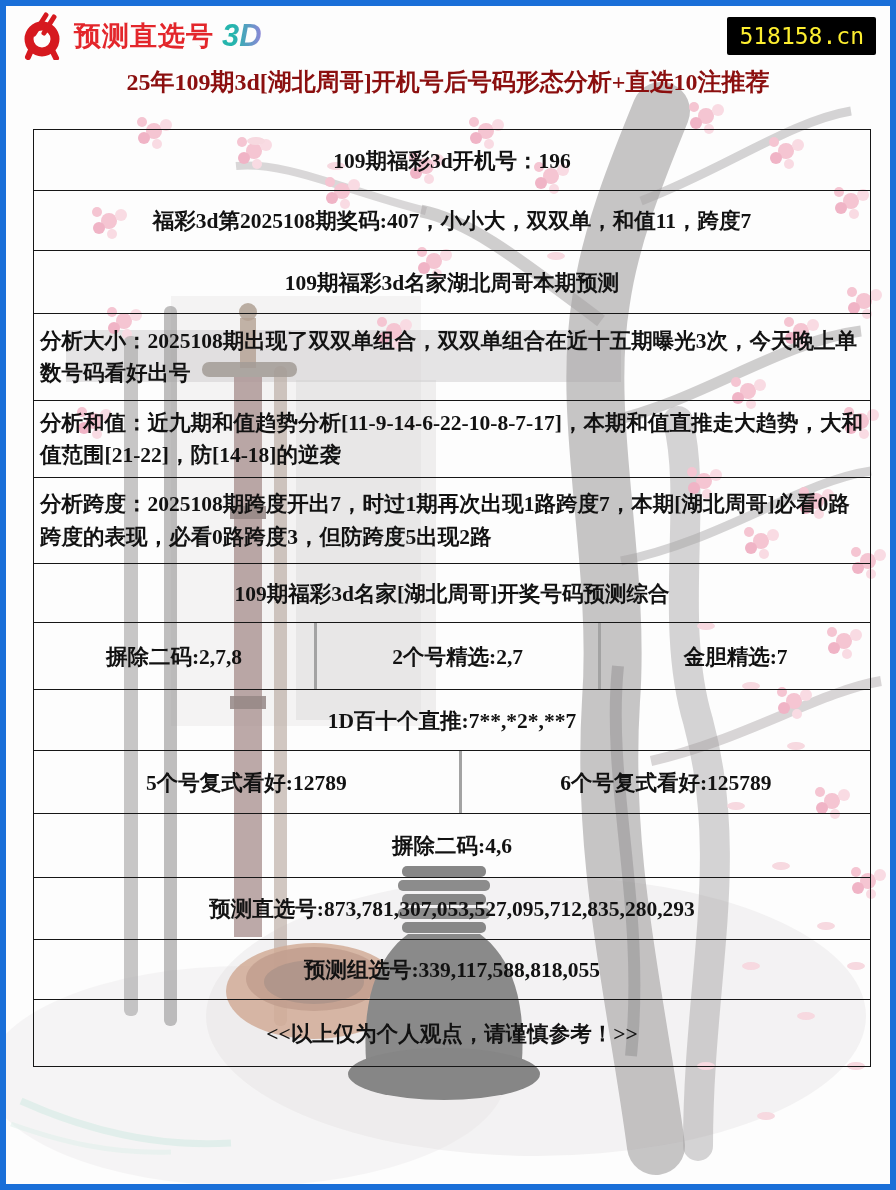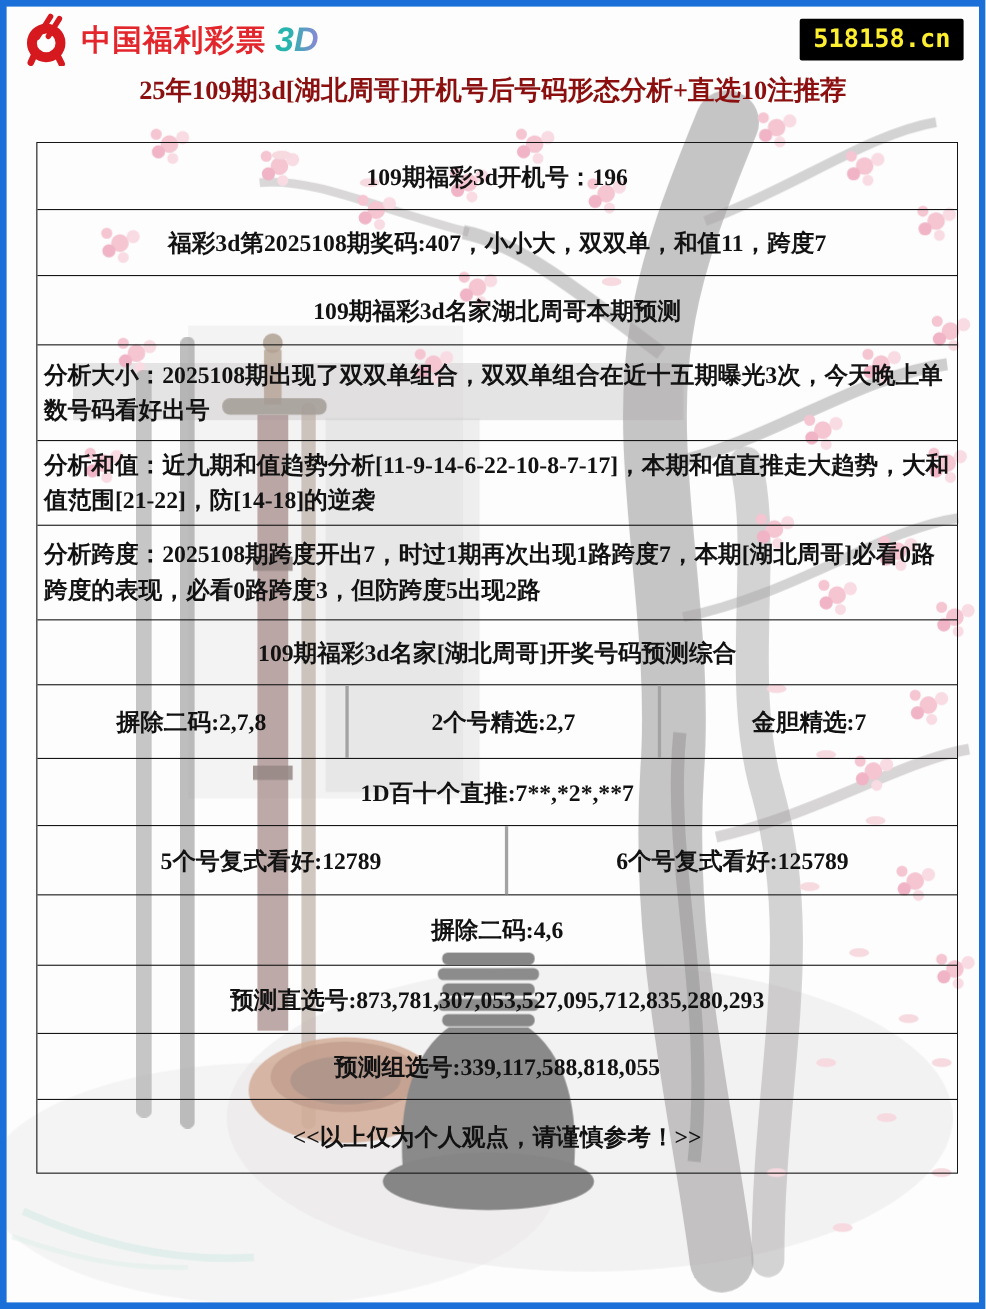--- a/index.html
+++ b/index.html
@@ -11,21 +11,21 @@
   .hdr{position:absolute;left:14px;top:4px;width:856px;height:52px;
     display:flex;align-items:center;justify-content:space-between;}
   .brand{display:flex;align-items:center;gap:8px;}
   .brand-cn{color:#e3262b;font-weight:bold;font-size:27px;letter-spacing:1px;
     font-family:"Liberation Sans","DejaVu Sans",sans-serif;}
   .brand-3d{font-size:31px;font-weight:bold;font-style:italic;
     font-family:"Liberation Sans","DejaVu Sans",sans-serif;
     background:linear-gradient(90deg,#25b5ad 30%,#8f85d8);
     -webkit-background-clip:text;background-clip:text;
     color:#2fb5ae;-webkit-text-fill-color:transparent;}
-  .badge{background:#000;color:#fdee30;font-weight:bold;font-size:23px;
+  .badge{background:#000;color:#fdee30;font-weight:normal;font-size:23px;
     font-family:"DejaVu Sans Mono","Liberation Mono",monospace;
     padding:6px 12px;border-radius:2px;}
 
   .title{position:absolute;top:60px;left:0;width:884px;margin:0;text-align:center;
     color:#8b0f0f;font-size:24px;font-weight:bold;white-space:nowrap;}
 
   .tbl{position:absolute;left:27px;top:123px;width:836px;border:1px solid #161616;}
   .row{box-sizing:border-box;border-bottom:1px solid #161616;display:flex;
     align-items:center;font-size:21.5px;font-weight:bold;color:#121212;}
   .row:last-child{border-bottom:none;}
@@ -144,21 +144,21 @@
     <div class="brand">
       <svg width="46" height="48" viewBox="0 0 46 48">
         <g fill="none" stroke="#d6191f" stroke-linecap="round">
           <circle cx="22" cy="27" r="13" stroke-width="9"></circle>
           <path d="M26,3 L14,22" stroke-width="5"></path>
           <path d="M34,5 L24,21" stroke-width="5"></path>
           <path d="M31,36 L36,46" stroke-width="6"></path>
           <path d="M12,36 L8,45" stroke-width="6"></path>
         </g>
       </svg>
-      <span class="brand-cn">中国福利彩票</span>
+      <span class="brand-cn">预测直选号</span>
       <span class="brand-3d">3D</span>
     </div>
     <div class="badge">518158.cn</div>
   </header>
 
   <h1 class="title">25年109期3d[湖北周哥]开机号后号码形态分析+直选10注推荐</h1>
 
   <div class="tbl">
     <div class="row c" style="height:61px">109期福彩3d开机号：196</div>
     <div class="row c" style="height:60px">福彩3d第2025108期奖码:407，小小大，双双单，和值11，跨度7</div>

